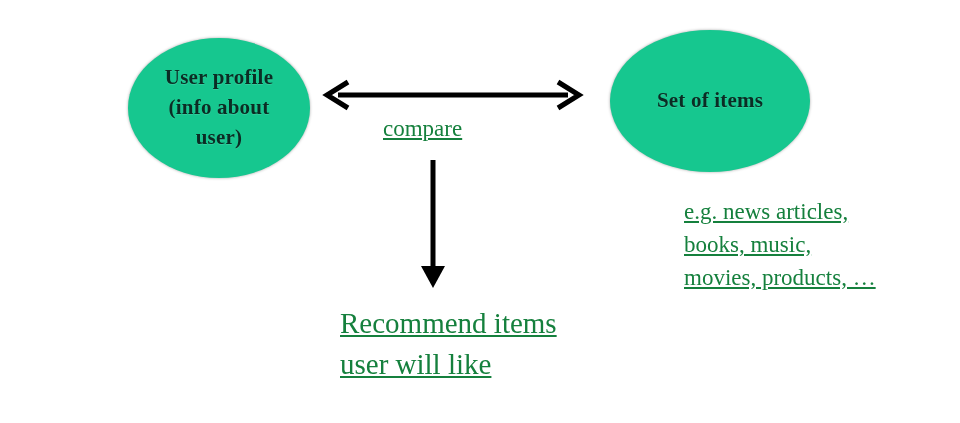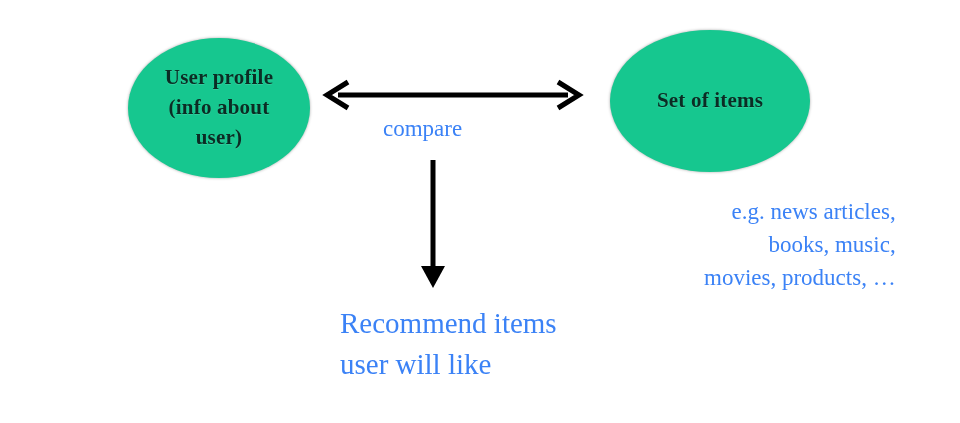--- a/index.html
+++ b/index.html
@@ -69,42 +69,42 @@
   #recommend-arrow {
     left: 410px;
     top: 158px;
     width: 46px;
     height: 132px;
   }
 
   
   .plain-label {
     position: absolute;
-    color: #3b82f6;
+    color: #15803d;
     font-size: 23px;
     line-height: 1.24;
     white-space: pre-line;
+    text-decoration: underline;
   }
   #compare-label {
     left: 383px;
     top: 115px;
     font-size: 23px;
   }
   #recommend-label {
     left: 340px;
     top: 303px;
     font-size: 29px;
     line-height: 1.42;
   }
   #items-examples-label {
-    left: 704px;
+    left: 684px;
     top: 196px;
     font-size: 23px;
     line-height: 1.43;
-    text-align: right;
   }
 </style>
 </head>
 <body>
 
 <div id="canvas">
 
   <div class="ellipse" id="user-profile-node">
     <span class="ellipse-text">User profile
 (info about

